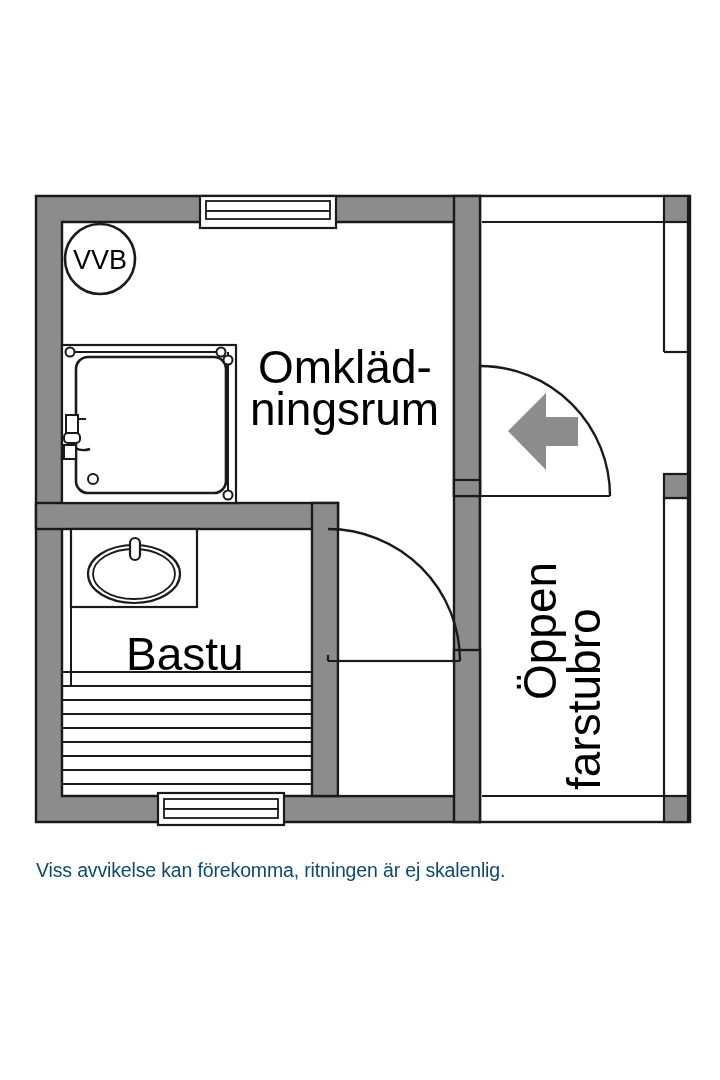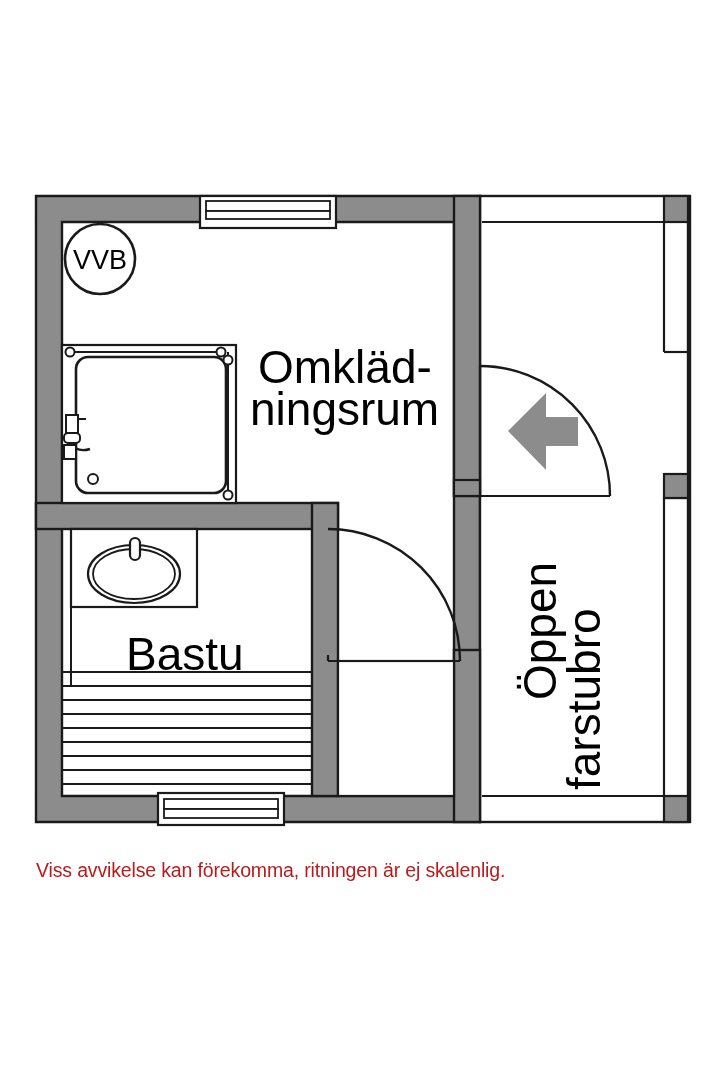--- a/index.html
+++ b/index.html
@@ -30,21 +30,21 @@
     display: block;
   }
   .caption {
     position: absolute;
     left: 36px;
     top: 857px;
     width: 640px;
     font-family: "Liberation Sans", sans-serif;
     font-size: 19.5px;
     line-height: 26px;
-    color: #b91c1c;
+    color: #0c4a6e;
     letter-spacing: -0.15px;
     white-space: nowrap;
   }
   
   .room-label {
     font-family: "Liberation Sans", sans-serif;
     fill: #000000;
     font-weight: 400;
   }
   .vvb-text {

